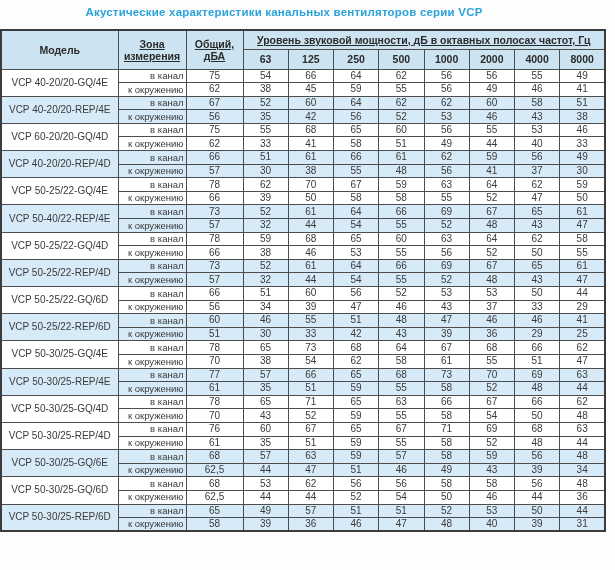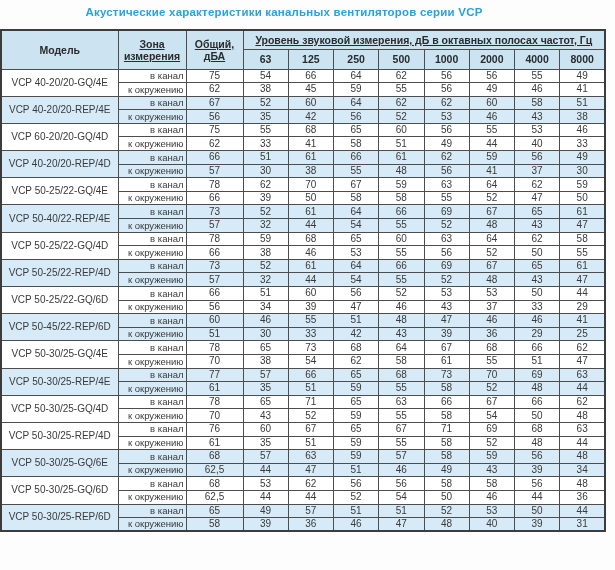--- a/index.html
+++ b/index.html
@@ -72,21 +72,21 @@
       <col style="width:45.25px">
         <col style="width:45.25px">
         <col style="width:45.25px">
         <col style="width:45.25px">
     </colgroup>
     <thead>
       <tr class="h1">
         <th rowspan="2">Модель</th>
         <th rowspan="2" class="wrap">Зона измерения</th>
         <th rowspan="2" class="wrap">Общий, дБА</th>
-        <th colspan="8" class="wrap">Уровень звуковой измерения, дБ в октавных полосах частот, Гц</th>
+        <th colspan="8" class="wrap">Уровень звуковой мощности, дБ в октавных полосах частот, Гц</th>
       </tr>
       <tr class="h2">
         <th>63</th>
         <th>125</th>
         <th>250</th>
         <th>500</th>
         <th>1000</th>
         <th>2000</th>
         <th>4000</th>
         <th>8000</th>
@@ -312,21 +312,21 @@
           <td class="band">34</td>
           <td class="band">39</td>
           <td class="band">47</td>
           <td class="band">46</td>
           <td class="band">43</td>
           <td class="band">37</td>
           <td class="band">33</td>
           <td class="band">29</td>
         </tr>
         <tr class="shaded">
-          <td rowspan="2" class="model">VCP 50-45/22-REP/6D</td>
+          <td rowspan="2" class="model">VCP 50-25/22-REP/6D</td>
           <td class="zone">в канал</td>
           <td class="total">60</td>
           <td class="band">46</td>
           <td class="band">55</td>
           <td class="band">51</td>
           <td class="band">48</td>
           <td class="band">47</td>
           <td class="band">46</td>
           <td class="band">46</td>
           <td class="band">41</td>

